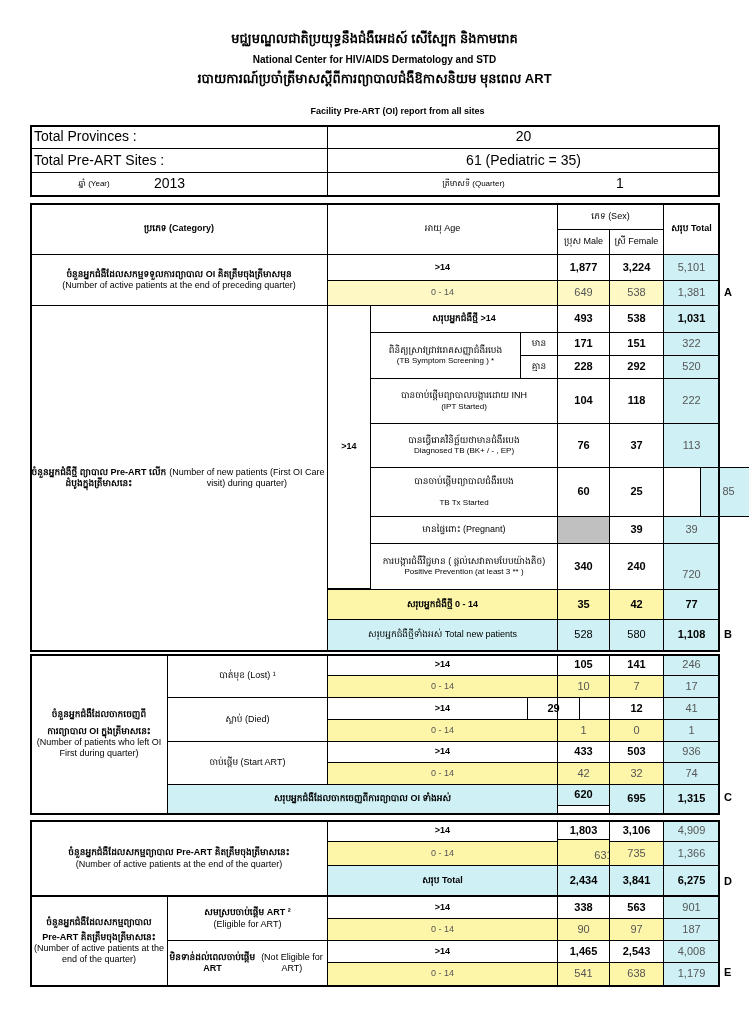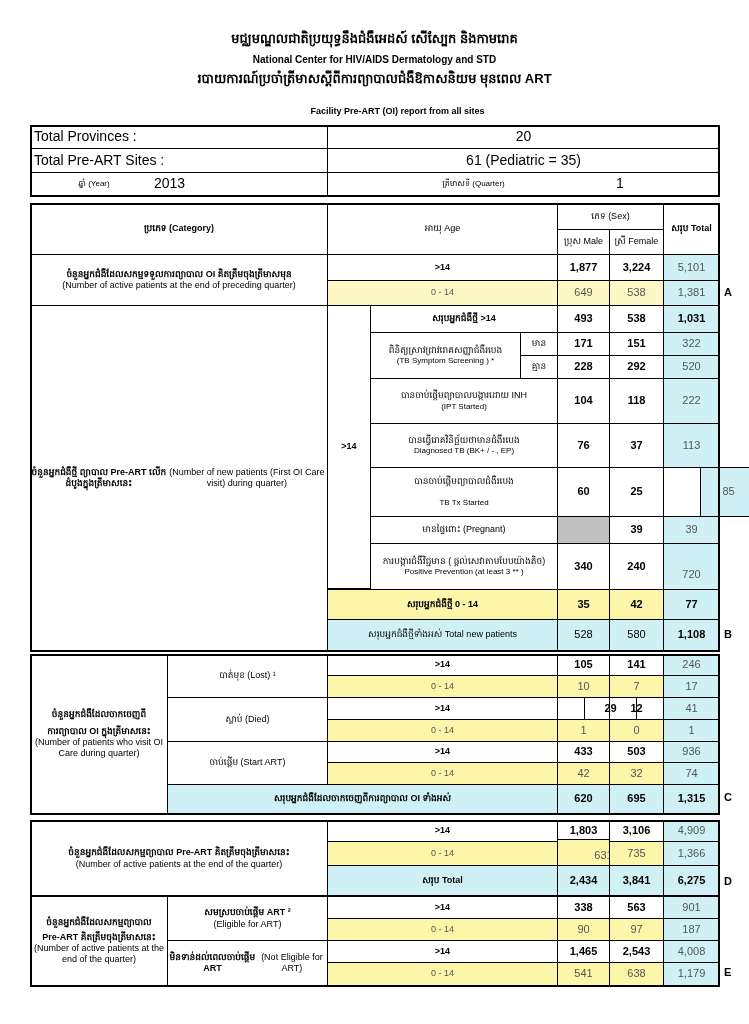--- a/index.html
+++ b/index.html
@@ -139,55 +139,55 @@
   <div class="cell num b" style="left:609px;top:619px;width:55px;height:32px;">580</div>
   <div class="cell num bold b" style="left:663px;top:619px;width:57px;height:32px;">1,108</div>
   <div class="side" style="left:724px;top:628px;">B</div>
 </div>
 <div class="frame" style="left:30px;top:203px;width:690px;height:449px;"></div>
 
 <div>
   <div class="cell lbl" style="left:30px;top:654px;width:138px;height:160px;flex-direction:column;">
     <span class="bold">ចំនួនអ្នកជំងឺដែលចាកចេញពី</span>
     <span class="bold" style="margin-top:6px;">ការព្យាបាល OI ក្នុងត្រីមាសនេះ</span>
-    <span>(Number of patients who visit OI Care during quarter)</span>
+    <span>(Number of patients who left OI First during quarter)</span>
   </div>
 
   <div class="cell lbl" style="left:167px;top:654px;width:161px;height:44px;">បាត់មុខ (Lost) ¹</div>
   <div class="cell bold lbl" style="left:327px;top:654px;width:231px;height:22px;">&gt;14</div>
   <div class="cell num bold" style="left:557px;top:654px;width:53px;height:22px;">105</div>
   <div class="cell num bold" style="left:609px;top:654px;width:55px;height:22px;">141</div>
   <div class="cell num b light" style="left:663px;top:654px;width:57px;height:22px;">246</div>
   <div class="cell lbl y light" style="left:327px;top:675px;width:231px;height:23px;">0 - 14</div>
   <div class="cell num y light" style="left:557px;top:675px;width:53px;height:23px;">10</div>
   <div class="cell num y light" style="left:609px;top:675px;width:55px;height:23px;">7</div>
   <div class="cell num b light" style="left:663px;top:675px;width:57px;height:23px;">17</div>
 
   <div class="cell lbl" style="left:167px;top:697px;width:161px;height:45px;">ស្លាប់ (Died)</div>
   <div class="cell bold lbl" style="left:327px;top:697px;width:231px;height:23px;">&gt;14</div>
-  <div class="cell num bold" style="left:584px;top:697px;width:53px;height:23px;">29</div>
+  <div class="cell num bold" style="left:527px;top:697px;width:53px;height:23px;">29</div>
   <div class="cell num bold" style="left:609px;top:697px;width:55px;height:23px;">12</div>
   <div class="cell num b light" style="left:663px;top:697px;width:57px;height:23px;">41</div>
   <div class="cell lbl y light" style="left:327px;top:719px;width:231px;height:23px;">0 - 14</div>
   <div class="cell num y light" style="left:557px;top:719px;width:53px;height:23px;">1</div>
   <div class="cell num y light" style="left:609px;top:719px;width:55px;height:23px;">0</div>
   <div class="cell num b light" style="left:663px;top:719px;width:57px;height:23px;">1</div>
 
   <div class="cell lbl" style="left:167px;top:741px;width:161px;height:44px;">ចាប់ផ្តើម (Start ART)</div>
   <div class="cell bold lbl" style="left:327px;top:741px;width:231px;height:22px;">&gt;14</div>
   <div class="cell num bold" style="left:557px;top:741px;width:53px;height:22px;">433</div>
   <div class="cell num bold" style="left:609px;top:741px;width:55px;height:22px;">503</div>
   <div class="cell num b light" style="left:663px;top:741px;width:57px;height:22px;">936</div>
   <div class="cell lbl y light" style="left:327px;top:762px;width:231px;height:23px;">0 - 14</div>
   <div class="cell num y light" style="left:557px;top:762px;width:53px;height:23px;">42</div>
   <div class="cell num y light" style="left:609px;top:762px;width:55px;height:23px;">32</div>
   <div class="cell num b light" style="left:663px;top:762px;width:57px;height:23px;">74</div>
 
   <div class="cell bold lbl b" style="left:167px;top:784px;width:391px;height:30px;">សរុបអ្នកជំងឺដែលចាកចេញពីការព្យាបាល OI ទាំងអស់</div>
-  <div class="cell num bold b" style="left:557px;top:784px;width:53px;height:30px;">620</div>
+  <div class="cell num bold b" style="left:557px;top:784px;width:53px;height:22px;">620</div>
   <div class="cell num bold b" style="left:609px;top:784px;width:55px;height:30px;">695</div>
   <div class="cell num bold b" style="left:663px;top:784px;width:57px;height:30px;">1,315</div>
   <div class="side" style="left:724px;top:791px;">C</div>
 </div>
 <div class="frame" style="left:30px;top:654px;width:690px;height:161px;"></div>
 
 <div>
   <div class="cell lbl" style="left:30px;top:820px;width:298px;height:77px;flex-direction:column;">
     <span class="bold">ចំនួនអ្នកជំងឺដែលសកម្មព្យាបាល Pre-ART គិតត្រឹមចុងត្រីមាសនេះ</span>
     <span>(Number of active patients at the end of the quarter)</span>

